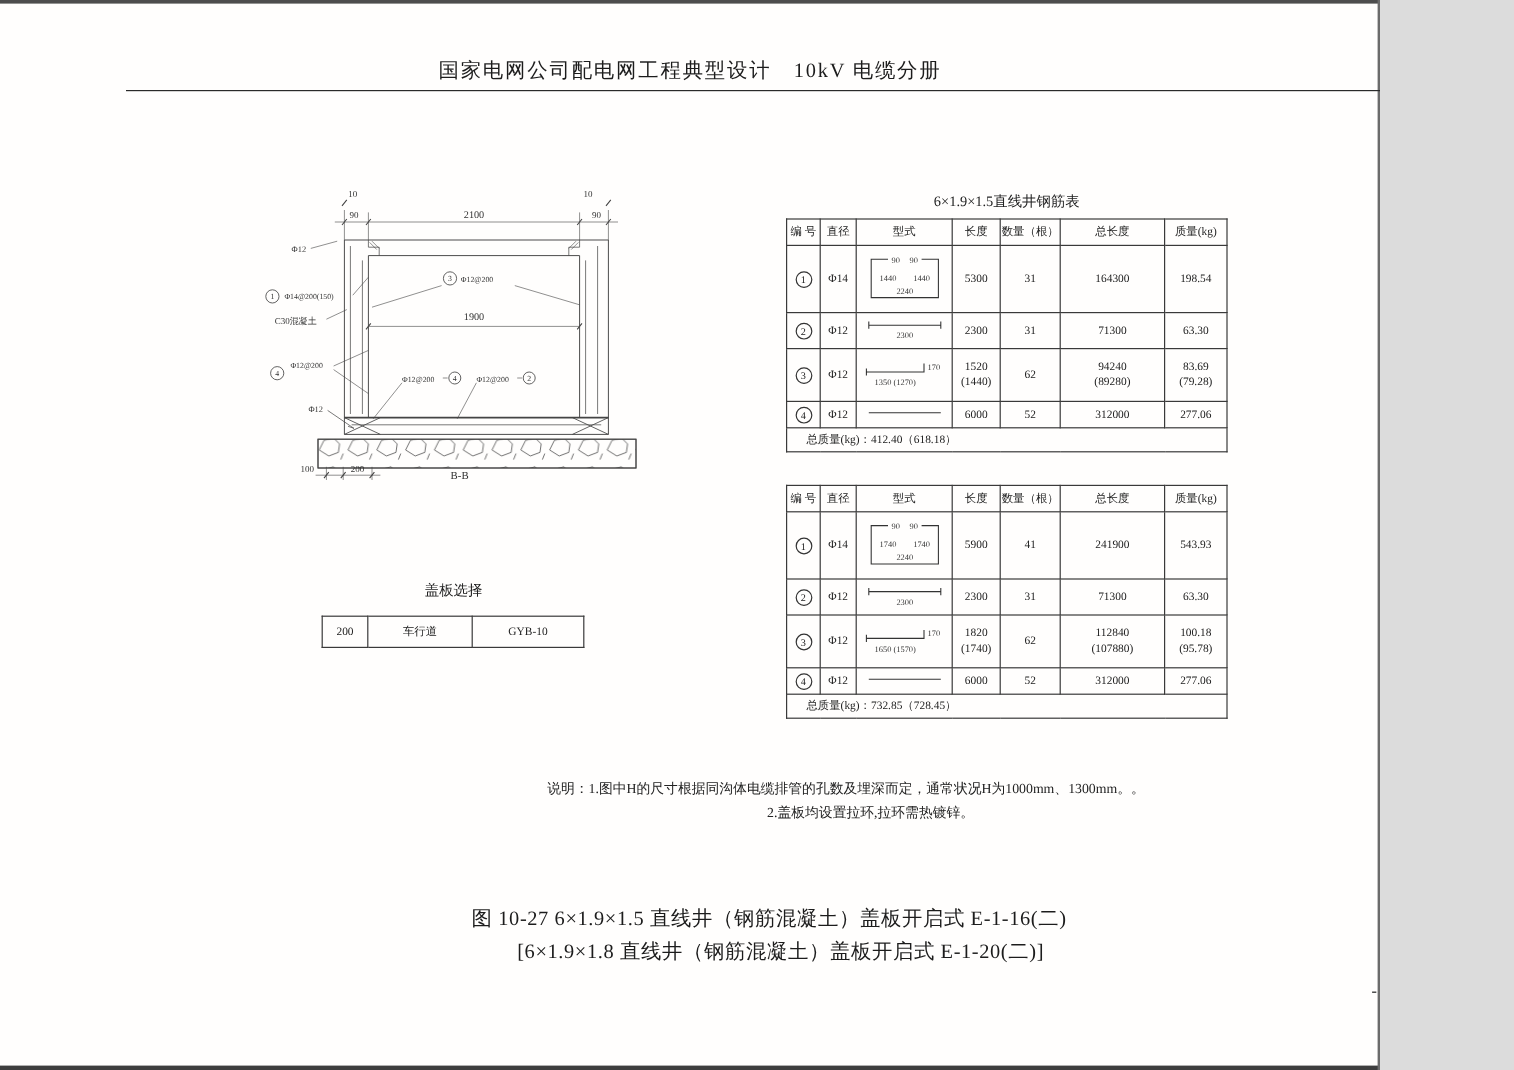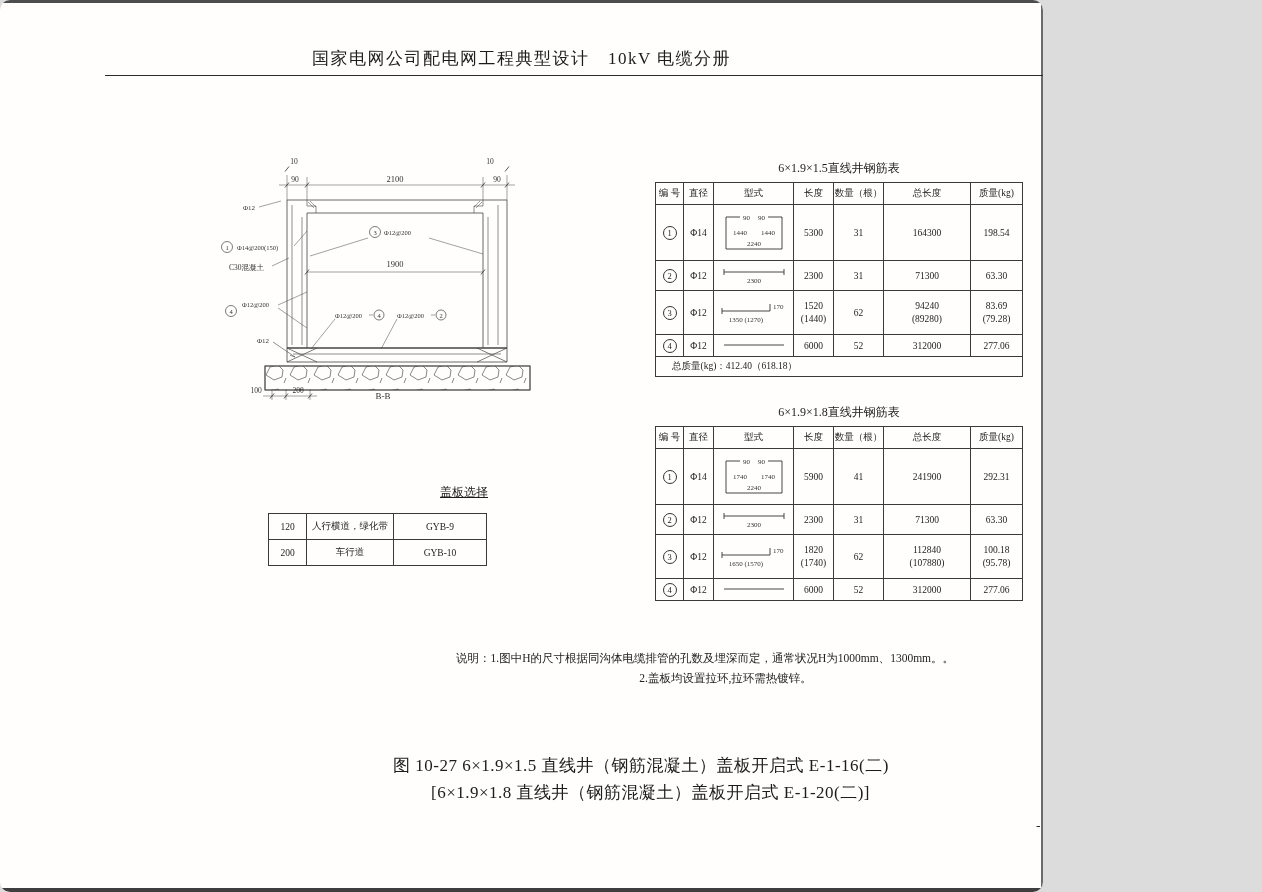--- a/index.html
+++ b/index.html
@@ -1,29 +1,29 @@
 <!DOCTYPE html>
 <html><head>
 <meta charset="utf-8">
 <style>
   html,body{margin:0;padding:0;background:#dcdcdc;}
-  .page{position:relative;width:1043px;height:892px;background:#fffefd;overflow:hidden;
-        font-family:"Liberation Serif","DejaVu Serif",serif;color:#1c1c1c;border-radius:10px;}
+  .page{position:relative;width:1150px;height:892px;background:#fffefd;overflow:hidden;
+        font-family:"Liberation Serif","DejaVu Serif",serif;color:#1c1c1c;}
   .edge-top{position:absolute;top:0;left:0;right:0;height:3px;background:#4d4d4d;}
   .edge-bottom{position:absolute;bottom:0;left:0;right:0;height:4px;background:#3e3e3e;}
   .edge-right{position:absolute;top:0;right:0;bottom:0;width:2px;background:#6b6b6b;}
   .header-title{position:absolute;top:47px;left:0;width:100%;text-align:center;
                 font-size:17px;letter-spacing:1.5px;}
   .header-rule{position:absolute;top:75px;left:105px;width:1056px;height:0;
                border-top:1.6px solid #2a2a2a;}
   svg text{font-family:"Liberation Serif","DejaVu Serif",serif;fill:#333;}
   .drawing{position:absolute;left:215px;top:145px;}
 
   .cover-block{position:absolute;left:268px;top:484px;width:220px;}
-  .cover-title{text-align:right;font-size:12px;margin:0 0 12px 0;text-decoration:underline;}
+  .cover-title{text-align:center;font-size:12px;margin:0 0 12px 0;}
   table.grid{border-collapse:collapse;table-layout:fixed;}
   table.grid td,table.grid th{border:0.9px solid #3a3a3a;font-weight:normal;
       text-align:center;vertical-align:middle;padding:0;font-size:9.5px;color:#222;}
   .cover-table{width:218px;border:1.7px solid #2a2a2a;}
   .cover-table tr{height:26px;}
 
   .rebar-block{position:absolute;width:368px;}
   .rebar-title{text-align:center;font-size:12px;margin:0 0 5px 0;}
   .rebar-table{width:367px;border:1.6px solid #2a2a2a;}
   .rebar-table td{font-size:9.5px;}
@@ -133,25 +133,20 @@
 
   <div class="cover-block">
     <div class="cover-title">盖板选择</div>
     <table class="grid cover-table">
       <colgroup>
           <col style="width:38px">
           <col style="width:87px">
           <col style="width:93px">
         </colgroup>
       <tbody>
-      <tr>
-        <td>120</td>
-        <td>人行横道，绿化带</td>
-        <td>GYB-9</td>
-      </tr>
       <tr>
         <td>200</td>
         <td>车行道</td>
         <td>GYB-10</td>
       </tr>
     </tbody>
       </table>
   </div>
 
   <div class="rebar-block" style="left:655px;top:160px;">
@@ -246,21 +241,20 @@
         <td>277.06</td>
       </tr>
       <tr class="rf">
         <td colspan="7">总质量(kg)：412.40（618.18）</td>
       </tr>
     </tbody>
       </table>
   </div>
 
   <div class="rebar-block" style="left:655px;top:404px;">
-    <div class="rebar-title">6×1.9×1.8直线井钢筋表</div>
     <table class="grid rebar-table">
       <colgroup>
           <col style="width:28px">
           <col style="width:30px">
           <col style="width:80px">
           <col style="width:40px">
           <col style="width:50px">
           <col style="width:87px">
           <col style="width:52px">
         </colgroup>
@@ -283,21 +277,21 @@
             <text x="27" y="14" font-size="7">90</text>
             <text x="49" y="14" font-size="7" text-anchor="end">90</text>
             <text x="24" y="29" font-size="7" text-anchor="middle">1740</text>
             <text x="52" y="29" font-size="7" text-anchor="middle">1740</text>
             <text x="38" y="40" font-size="7" text-anchor="middle">2240</text>
           </svg>
         </td>
         <td>5900</td>
         <td>41</td>
         <td>241900</td>
-        <td>292.31</td>
+        <td>543.93</td>
       </tr>
       <tr class="r1">
         <td><span class="cnum">2</span></td>
         <td class="dia">Φ12</td>
         <td>
           <svg width="76" height="22" viewBox="0 0 76 22">
             <path d="M8,8 H68 M8,5 V11 M68,5 V11" fill="none" stroke="#333" stroke-width="0.9"></path>
             <text x="38" y="19" font-size="7" text-anchor="middle">2300</text>
           </svg>
         </td>
@@ -336,20 +330,23 @@
         <td>
           <svg width="76" height="10" viewBox="0 0 76 10">
             <path d="M8,5 H68" fill="none" stroke="#333" stroke-width="0.9"></path>
           </svg>
         </td>
         <td>6000</td>
         <td>52</td>
         <td>312000</td>
         <td>277.06</td>
       </tr>
+      <tr class="rf">
+        <td colspan="7">总质量(kg)：732.85（728.45）</td>
+      </tr>
     </tbody>
       </table>
   </div>
 
   <div class="notes">
     <div><span>说明：</span><span>1.图中H的尺寸根据同沟体电缆排管的孔数及埋深而定，通常状况H为1000mm、1300mm。。</span></div>
     <div class="n2">2.盖板均设置拉环,拉环需热镀锌。</div>
   </div>
 
   <div class="caption">

